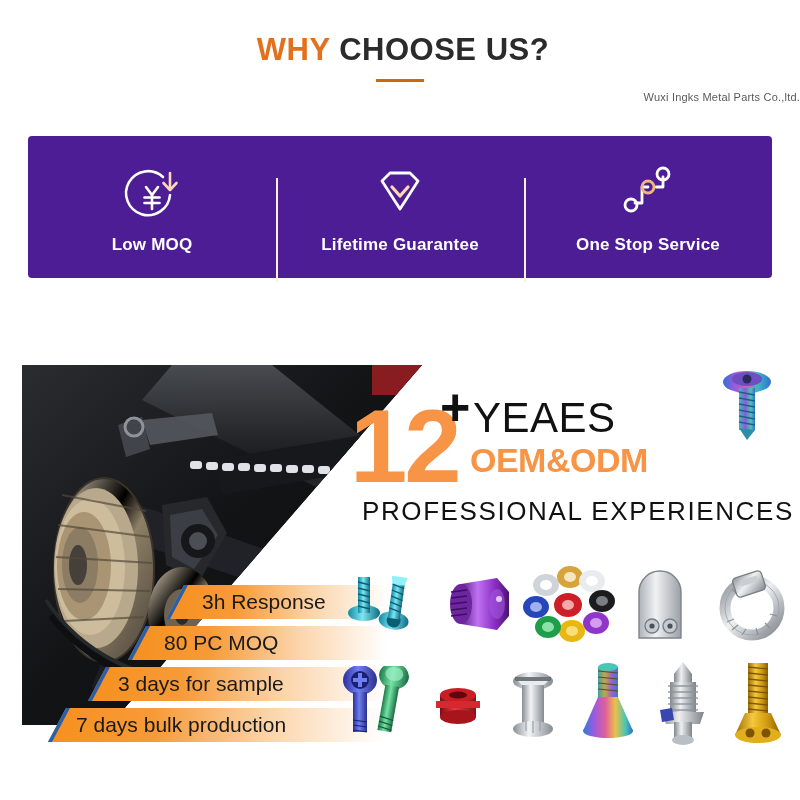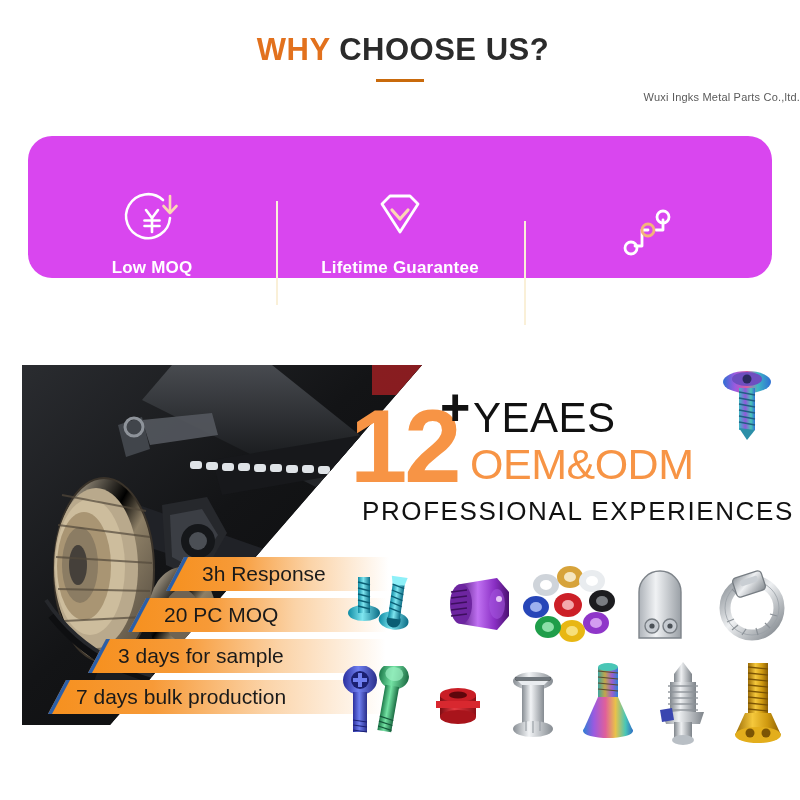--- a/index.html
+++ b/index.html
@@ -27,22 +27,22 @@
     margin-left:-24px; background:#C96A0C;
   }
   .subtitle {
     position:absolute; left:0; top:91px; width:800px; text-align:right;
     font-size:11px; color:#5A5A5A; letter-spacing:0.2px;
   }
 
   
   .banner {
     position:absolute; left:28px; top:136px; width:744px; height:142px;
-    background:#d946ef; border-radius:24px;
-    display:flex; align-items:flex-end;
+    background:#4c1d95; border-radius:4px;
+    display:flex; align-items:center;
   }
   .bcell {
     flex:1 1 0; position:relative;
     display:flex; flex-direction:column;
     align-items:center; justify-content:center;
   }
   .bcell + .bcell::before {
     content:""; position:absolute; left:0; top:19px;
     width:2px; height:104px; background:#FAF0D8;
   }
@@ -80,33 +80,33 @@
     font-family:"Liberation Sans", sans-serif;
   }
   .yeaes {
     position:absolute; left:133px; top:12px;
     font-size:42px; color:#111; letter-spacing:0.5px; line-height:1;
     font-family:"Liberation Sans", sans-serif;
     text-align:right;
   }
   .oemodm {
     position:absolute; left:130px; top:58px;
-    font-size:43px; font-weight:normal; color:#F79445;
+    font-size:34px; font-weight:bold; color:#F79445;
     letter-spacing:-0.5px; line-height:1;
     font-family:"Liberation Sans", sans-serif;
   }
   .profexp {
     position:absolute; left:22px; top:113px;
     font-size:26px; color:#111; letter-spacing:1.6px;
     line-height:1; white-space:nowrap;
     font-family:"Liberation Sans", sans-serif;
   }
 
   
-  .bars { position:absolute; left:0; top:202px; width:400px; height:160px;padding-left:16px; }
+  .bars { position:absolute; left:0; top:230px; width:400px; height:160px;padding-left:16px; }
   .bar {
     position:absolute; height:34px;
     display:flex; align-items:center;
   }
   .bar-fill {
     position:absolute; inset:0;
     background:linear-gradient(to right,#F6901E 0%,#F79A37 30%,#FBD3A7 62%,#FFFFFF 96%);
     -webkit-clip-path: polygon(18px 0, 100% 0, 100% 100%, 0 100%);
     clip-path: polygon(18px 0, 100% 0, 100% 100%, 0 100%);
   }
@@ -174,20 +174,21 @@
     <div class="bcell">
       <span class="bicon">
         <svg viewBox="0 0 72 72" width="72" height="72" fill="none" stroke="#ffffff" stroke-width="2.8" stroke-linecap="round" stroke-linejoin="round">
           <path d="M23 44 L30 44 L30 28 L36 28"></path>
           <path d="M44 28 L51 28 L51 18"></path>
           <circle cx="19" cy="46" r="6"></circle>
           <circle cx="51" cy="15" r="6"></circle>
           <circle cx="36" cy="28" r="6" stroke="#F3B57A"></circle>
         </svg>
       </span>
+      <span class="blabel">One Stop Service</span>
     </div>
   </div>
 
   <div class="lower">
 
     <div class="photo">
       <svg class="photo-art" viewBox="0 0 400 360" preserveAspectRatio="none">
         <defs>
           <linearGradient id="bg1" x1="0" y1="0" x2="1" y2="1">
             <stop offset="0%" stop-color="#2a2c30"></stop>
@@ -287,21 +288,21 @@
 
       <div class="bar" id="fb0" style="left: 166px; width: 232px; top: 0px;">
         <span class="bar-fill"></span>
         <span class="bar-edge"></span>
         <span class="bar-text" style="margin-left: 36px;">3h Response</span>
       </div>
 
       <div class="bar" id="fb1" style="left: 128px; width: 270px; top: 41px;">
         <span class="bar-fill"></span>
         <span class="bar-edge"></span>
-        <span class="bar-text" style="margin-left: 36px;">20 PC MOQ</span>
+        <span class="bar-text" style="margin-left: 36px;">80 PC MOQ</span>
       </div>
 
       <div class="bar" id="fb2" style="left: 88px; width: 310px; top: 82px;">
         <span class="bar-fill"></span>
         <span class="bar-edge"></span>
         <span class="bar-text" style="margin-left: 30px;">3 days for sample</span>
       </div>
 
       <div class="bar" id="fb3" style="left: 48px; width: 350px; top: 123px;">
         <span class="bar-fill"></span>

